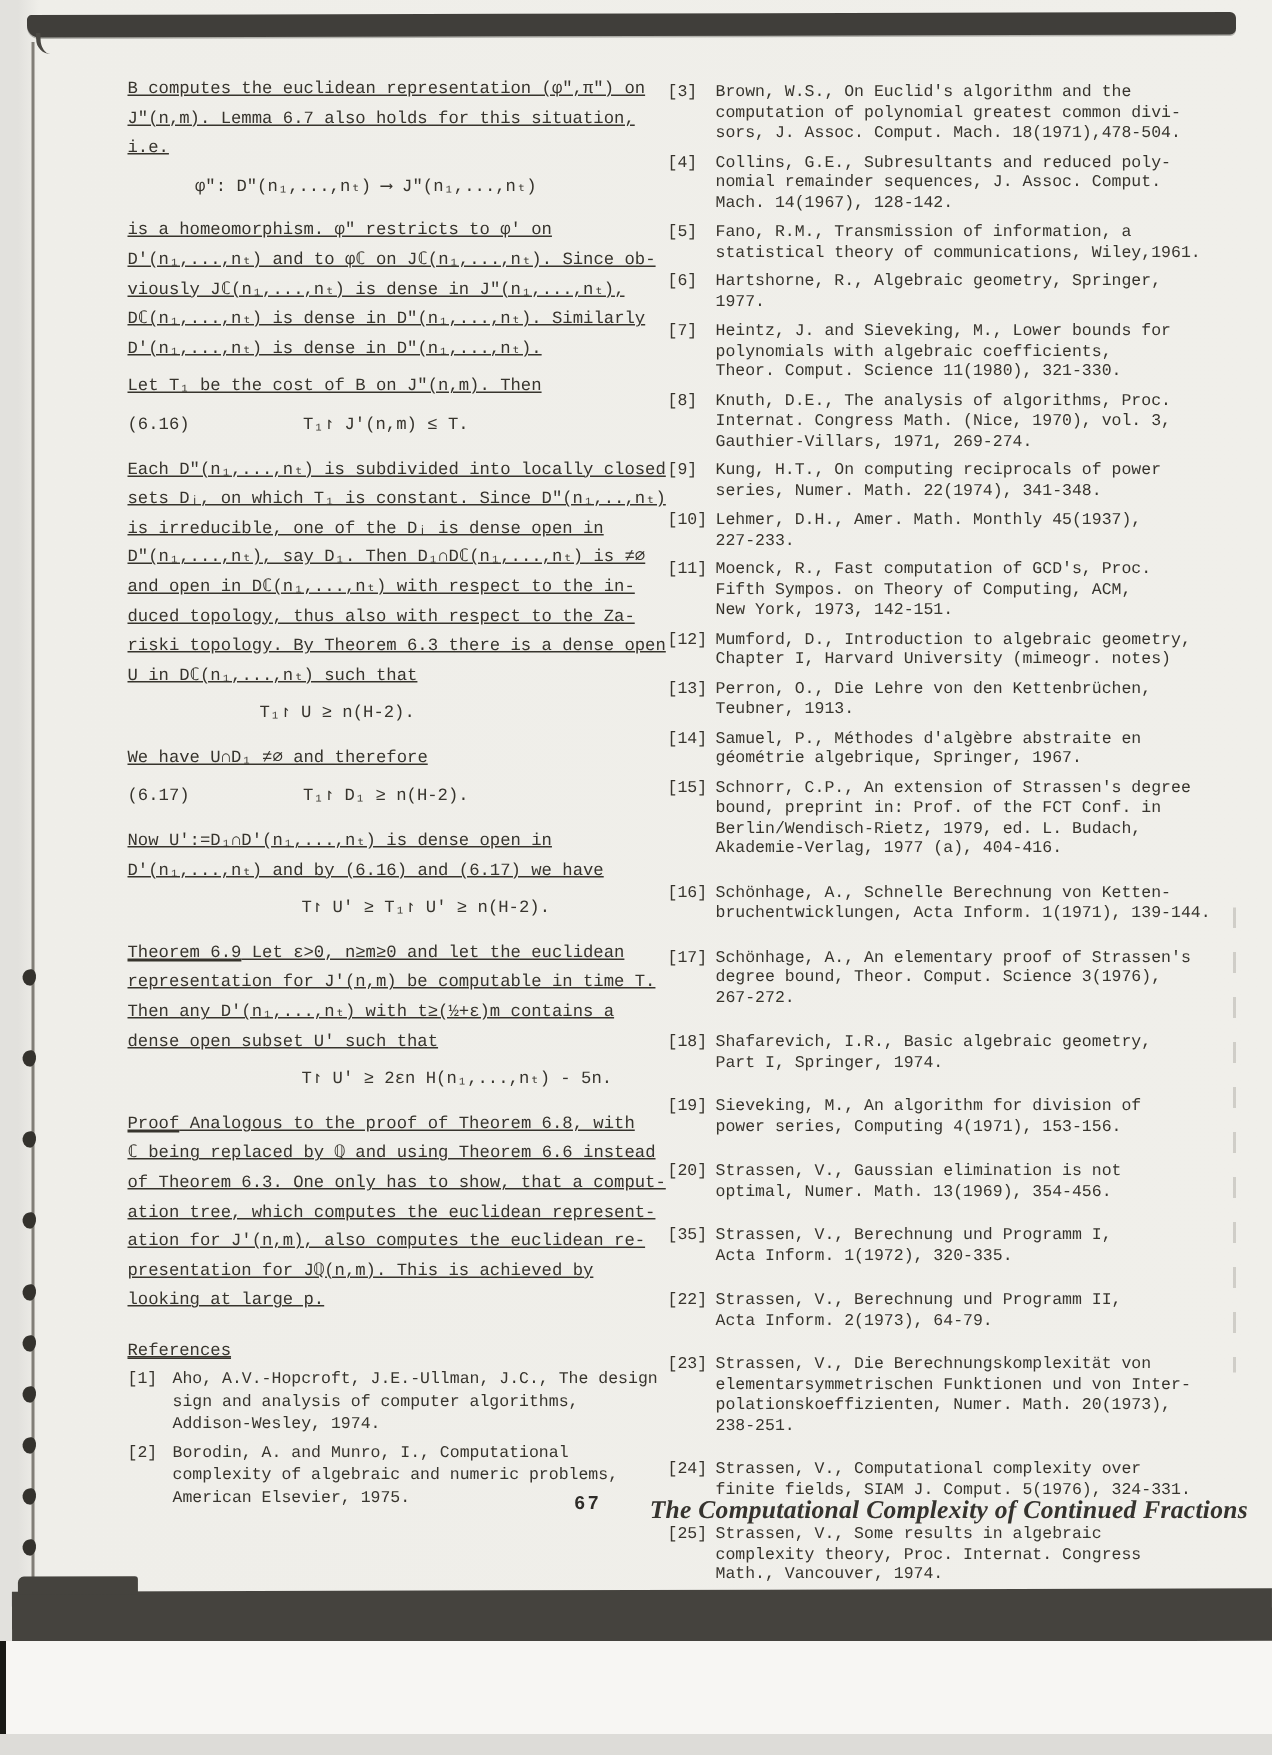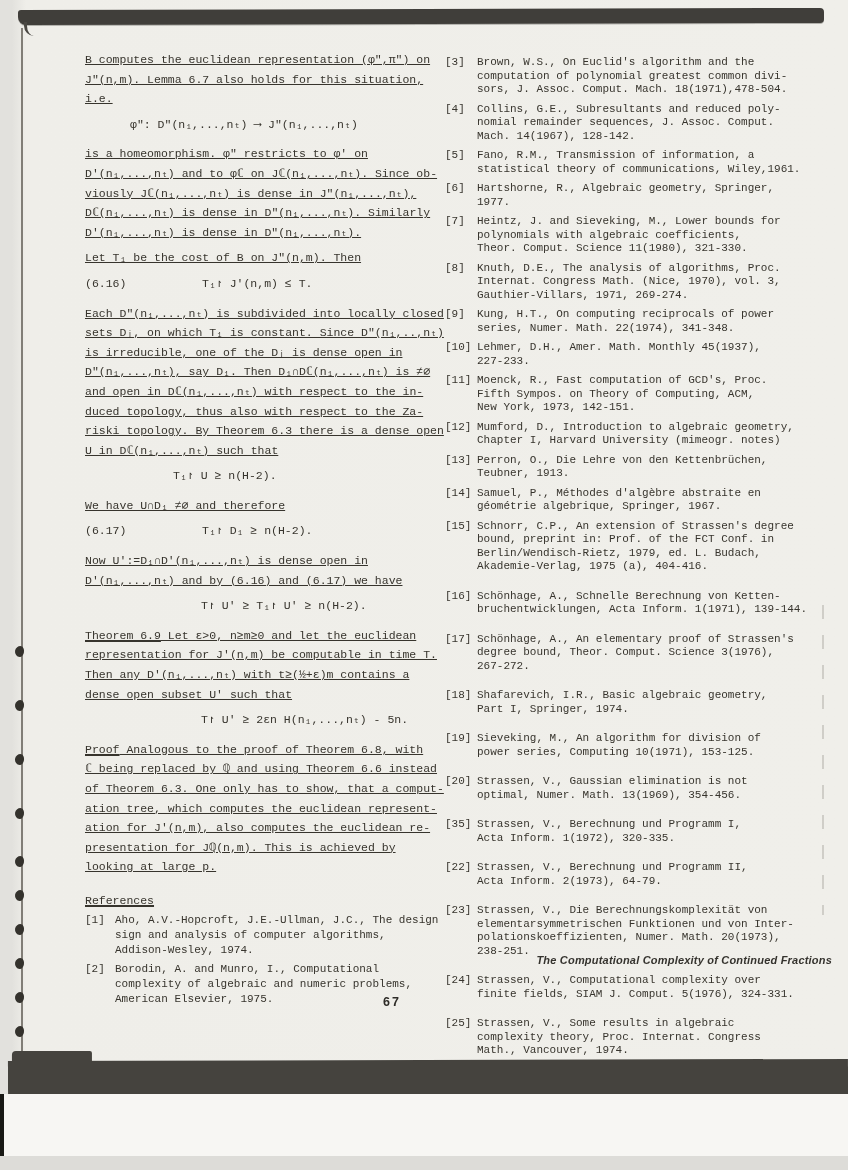--- a/index.html
+++ b/index.html
@@ -36,22 +36,22 @@
   .refs-head{margin:14px 0 2px 0;}
   .ref{display:flex;margin-bottom:6px;}
   .rlabel{width:32px;flex:none;}
   .rtext{flex:1;white-space:pre-line;}
   .col-left .ref{font-size:11px;line-height:15px;margin-bottom:4px;}
   .col-left .rlabel{width:30px;}
   .col-right .ref.tight{margin-bottom:2px;margin-top:16px;}
   
   .pageno{position:absolute;left:383px;top:995px;font-family:"Liberation Sans",sans-serif;
           font-weight:bold;font-size:12.5px;letter-spacing:2px;color:#2e2c28;}
-  .runtitle{position:absolute;right:16px;top:954px;font-family:Liberation Sans, sans-serif;
-          font-weight:bold;font-style:italic;font-size:11px;color:#35332e;letter-spacing:.2px;}
+  .runtitle{position:absolute;right:16px;top:997px;font-family:Liberation Serif, serif;
+          font-weight:bold;font-style:italic;font-size:17px;color:#35332e;letter-spacing:.2px;}
 </style>
 </head>
 <body>
 
 <div class="canvas">
   <div class="paper"></div>
 
   <div class="topbar"></div>
   <div class="leftline"></div>
   <div class="bindingmarks">
@@ -191,42 +191,42 @@
     <div class="ref">
         <span class="rlabel">[14]</span>
         <span class="rtext">Samuel, P., Méthodes d'algèbre abstraite en
 géométrie algebrique, Springer, 1967.</span>
       </div>
     <div class="ref">
         <span class="rlabel">[15]</span>
         <span class="rtext">Schnorr, C.P., An extension of Strassen's degree
 bound, preprint in: Prof. of the FCT Conf. in
 Berlin/Wendisch-Rietz, 1979, ed. L. Budach,
-Akademie-Verlag, 1975 (a), 404-416.</span>
+Akademie-Verlag, 1977 (a), 404-416.</span>
       </div>
     <div class="ref tight">
         <span class="rlabel">[16]</span>
         <span class="rtext">Schönhage, A., Schnelle Berechnung von Ketten-
 bruchentwicklungen, Acta Inform. 1(1971), 139-144.</span>
       </div>
     <div class="ref tight">
         <span class="rlabel">[17]</span>
         <span class="rtext">Schönhage, A., An elementary proof of Strassen's
 degree bound, Theor. Comput. Science 3(1976),
 267-272.</span>
       </div>
     <div class="ref tight">
         <span class="rlabel">[18]</span>
         <span class="rtext">Shafarevich, I.R., Basic algebraic geometry,
 Part I, Springer, 1974.</span>
       </div>
     <div class="ref tight">
         <span class="rlabel">[19]</span>
         <span class="rtext">Sieveking, M., An algorithm for division of
-power series, Computing 10(1971), 153-125.</span>
+power series, Computing 4(1971), 153-156.</span>
       </div>
     <div class="ref tight">
         <span class="rlabel">[20]</span>
         <span class="rtext">Strassen, V., Gaussian elimination is not
 optimal, Numer. Math. 13(1969), 354-456.</span>
       </div>
     <div class="ref tight">
         <span class="rlabel">[35]</span>
         <span class="rtext">Strassen, V., Berechnung und Programm I,
 Acta Inform. 1(1972), 320-335.</span>

